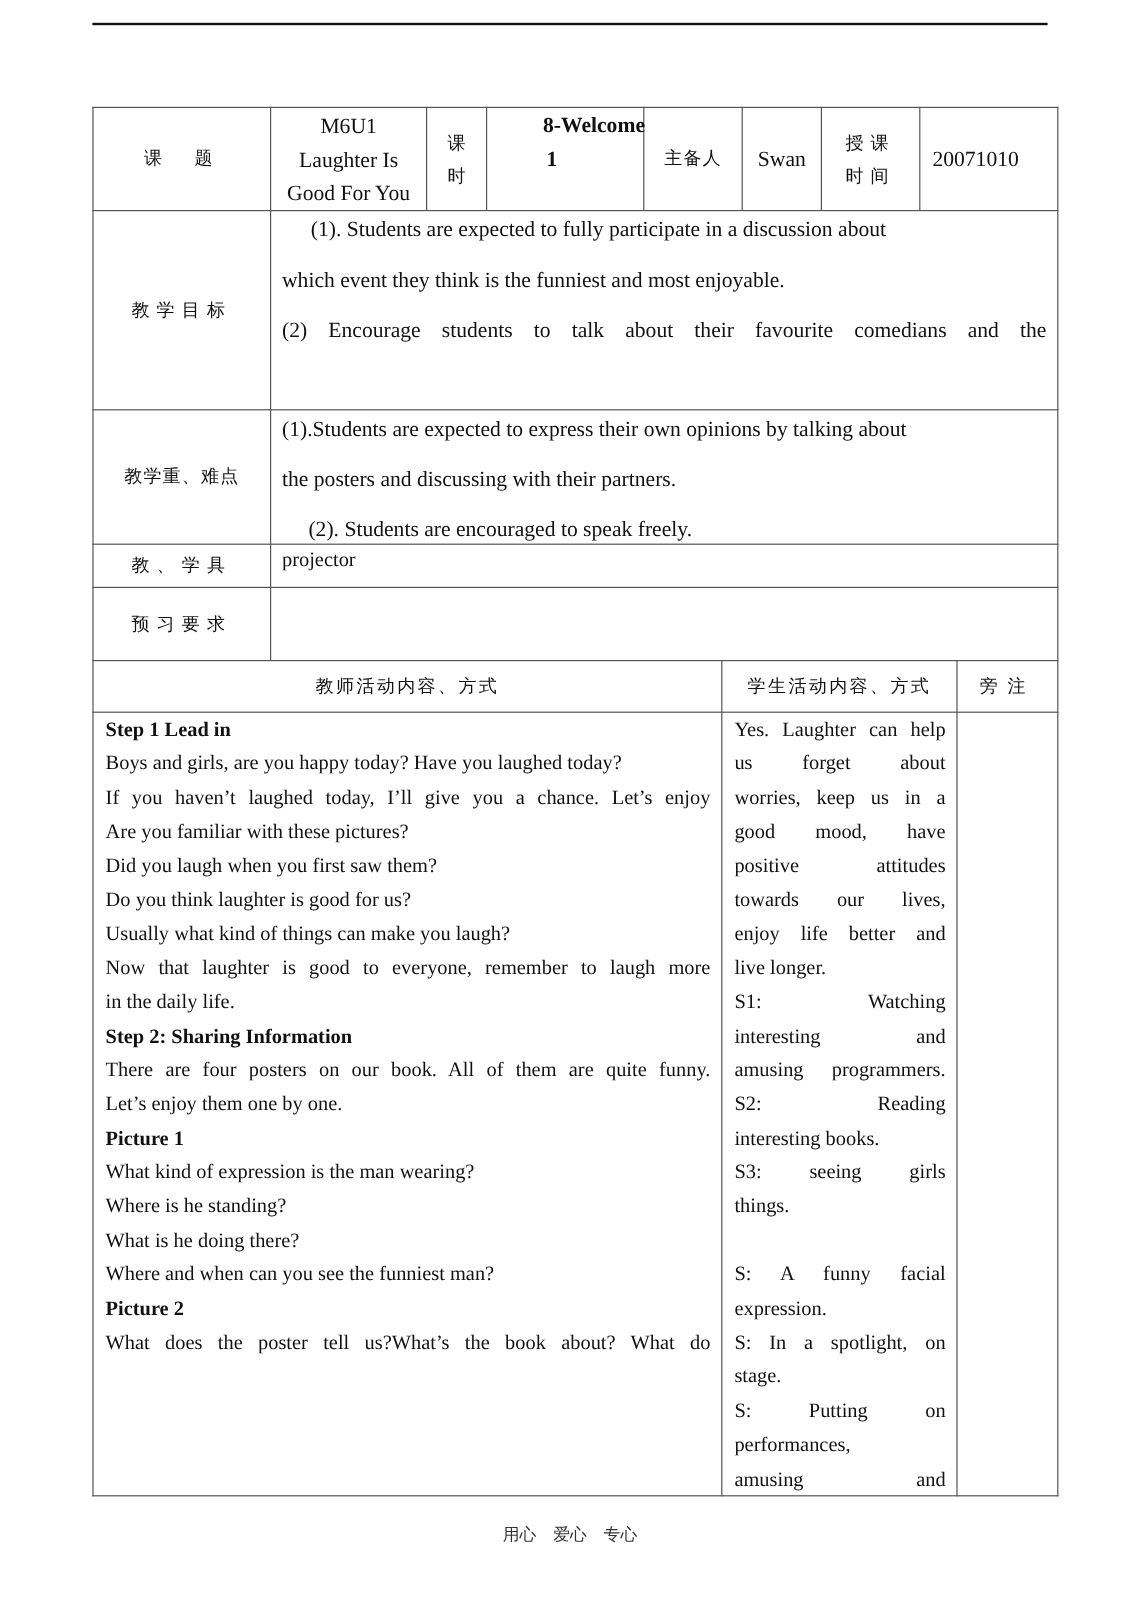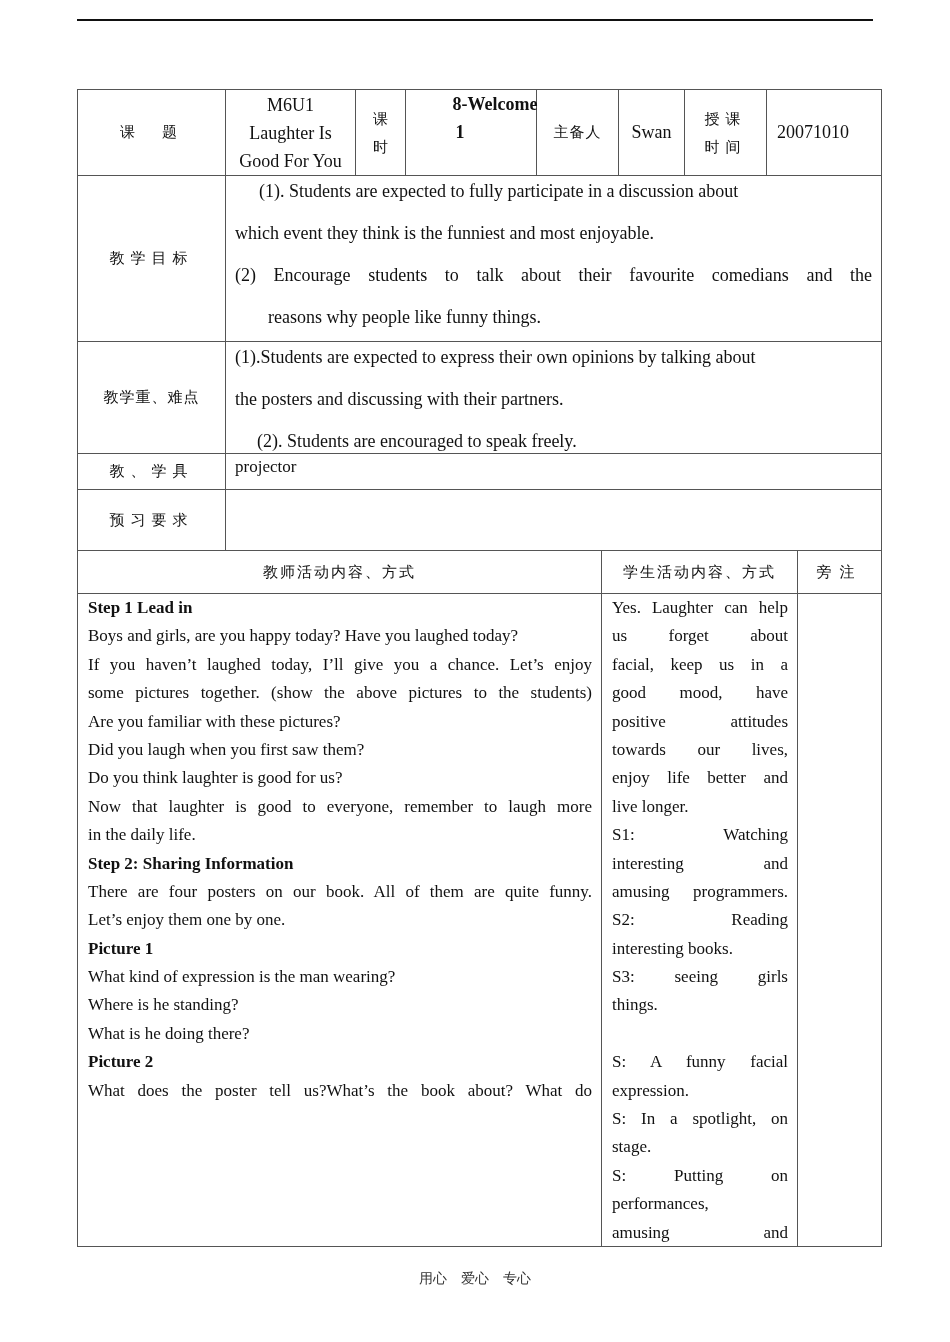--- a/index.html
+++ b/index.html
@@ -67,21 +67,20 @@
     <span>授课</span>
     <span>时间</span>
   </div>
   <div class="cell t18" style="left:767px;top:90px;width:114px;height:85px;display:flex;align-items:center;padding-left:10px;">20071010</div>
 
   <div class="cell center cjk" style="left:78px;top:176px;width:147px;height:165px;">教学目标</div>
   <div class="cell t18" style="left:235px;top:170px;width:637px;">
     <div class="lh-goal" style="white-space:nowrap;margin-left:24px;">(1). Students are expected to fully participate in a discussion about</div>
     <div class="lh-goal" style="white-space:nowrap;">which event they think is the funniest and most enjoyable.</div>
     <div class="lh-goal" style="white-space:nowrap;text-align:justify;text-align-last:justify;">(2) Encourage students to talk about their favourite comedians and the</div>
-    <div class="lh-goal" style="white-space:nowrap;padding-left:33px;">reasons why people like funny things.</div>
   </div>
 
   <div class="cell center cjk" style="left:78px;top:342px;width:147px;height:111px;letter-spacing:1px;">教学重、难点</div>
   <div class="cell t18" style="left:235px;top:336px;width:637px;">
     <div class="lh-goal" style="white-space:nowrap;">(1).Students are expected to express their own opinions by talking about</div>
     <div class="lh-goal" style="white-space:nowrap;">the posters and discussing with their partners.</div>
     <div class="lh-goal" style="white-space:nowrap;padding-left:22px;">(2). Students are encouraged to speak freely.</div>
   </div>
 
   <div class="cell center cjk" style="left:78px;top:454px;width:147px;height:35px;">教、学具</div>
@@ -91,40 +90,41 @@
   <div class="cell" style="left:235px;top:490px;width:637px;height:60px;"></div>
 
   <div class="cell center cjk" style="left:78px;top:551px;width:523px;height:42px;letter-spacing:2px;">教师活动内容、方式</div>
   <div class="cell center cjk" style="left:602px;top:551px;width:195px;height:42px;letter-spacing:2px;">学生活动内容、方式</div>
   <div class="cell center cjk" style="left:798px;top:551px;width:83px;height:42px;letter-spacing:8px;">旁注</div>
 
   <div class="cell" id="teacher-col" style="left:88px;top:594px;width:504px;">
       <div class="line bold">Step 1 Lead in</div>
       <div class="line">Boys and girls, are you happy today? Have you laughed today?</div>
       <div class="jline">If you haven’t laughed today, I’ll give you a chance. Let’s enjoy</div>
-      <div class="jline">some pictures together. (show the above pictures to the students)</div>
       <div class="line">Are you familiar with these pictures?</div>
       <div class="line">Did you laugh when you first saw them?</div>
       <div class="line">Do you think laughter is good for us?</div>
+      <div class="line">Usually what kind of things can make you laugh?</div>
       <div class="jline">Now that laughter is good to everyone, remember to laugh more</div>
       <div class="line">in the daily life.</div>
       <div class="line bold">Step 2: Sharing Information</div>
       <div class="jline">There are four posters on our book. All of them are quite funny.</div>
       <div class="line">Let’s enjoy them one by one.</div>
       <div class="line bold">Picture 1</div>
       <div class="line">What kind of expression is the man wearing?</div>
       <div class="line">Where is he standing?</div>
       <div class="line">What is he doing there?</div>
+      <div class="line">Where and when can you see the funniest man?</div>
       <div class="line bold">Picture 2</div>
       <div class="jline">What does the poster tell us?What’s the book about? What do</div>
     </div>
   <div class="cell" id="student-col" style="left:612px;top:594px;width:176px;">
       <div class="jline">Yes. Laughter can help</div>
       <div class="jline">us forget about</div>
-      <div class="jline">facial, keep us in a</div>
+      <div class="jline">worries, keep us in a</div>
       <div class="jline">good mood, have</div>
       <div class="jline">positive attitudes</div>
       <div class="jline">towards our lives,</div>
       <div class="jline">enjoy life better and</div>
       <div class="line">live longer.</div>
       <div class="jline">S1: Watching</div>
       <div class="jline">interesting and</div>
       <div class="jline">amusing programmers.</div>
       <div class="jline">S2: Reading</div>
       <div class="line">interesting books.</div>

